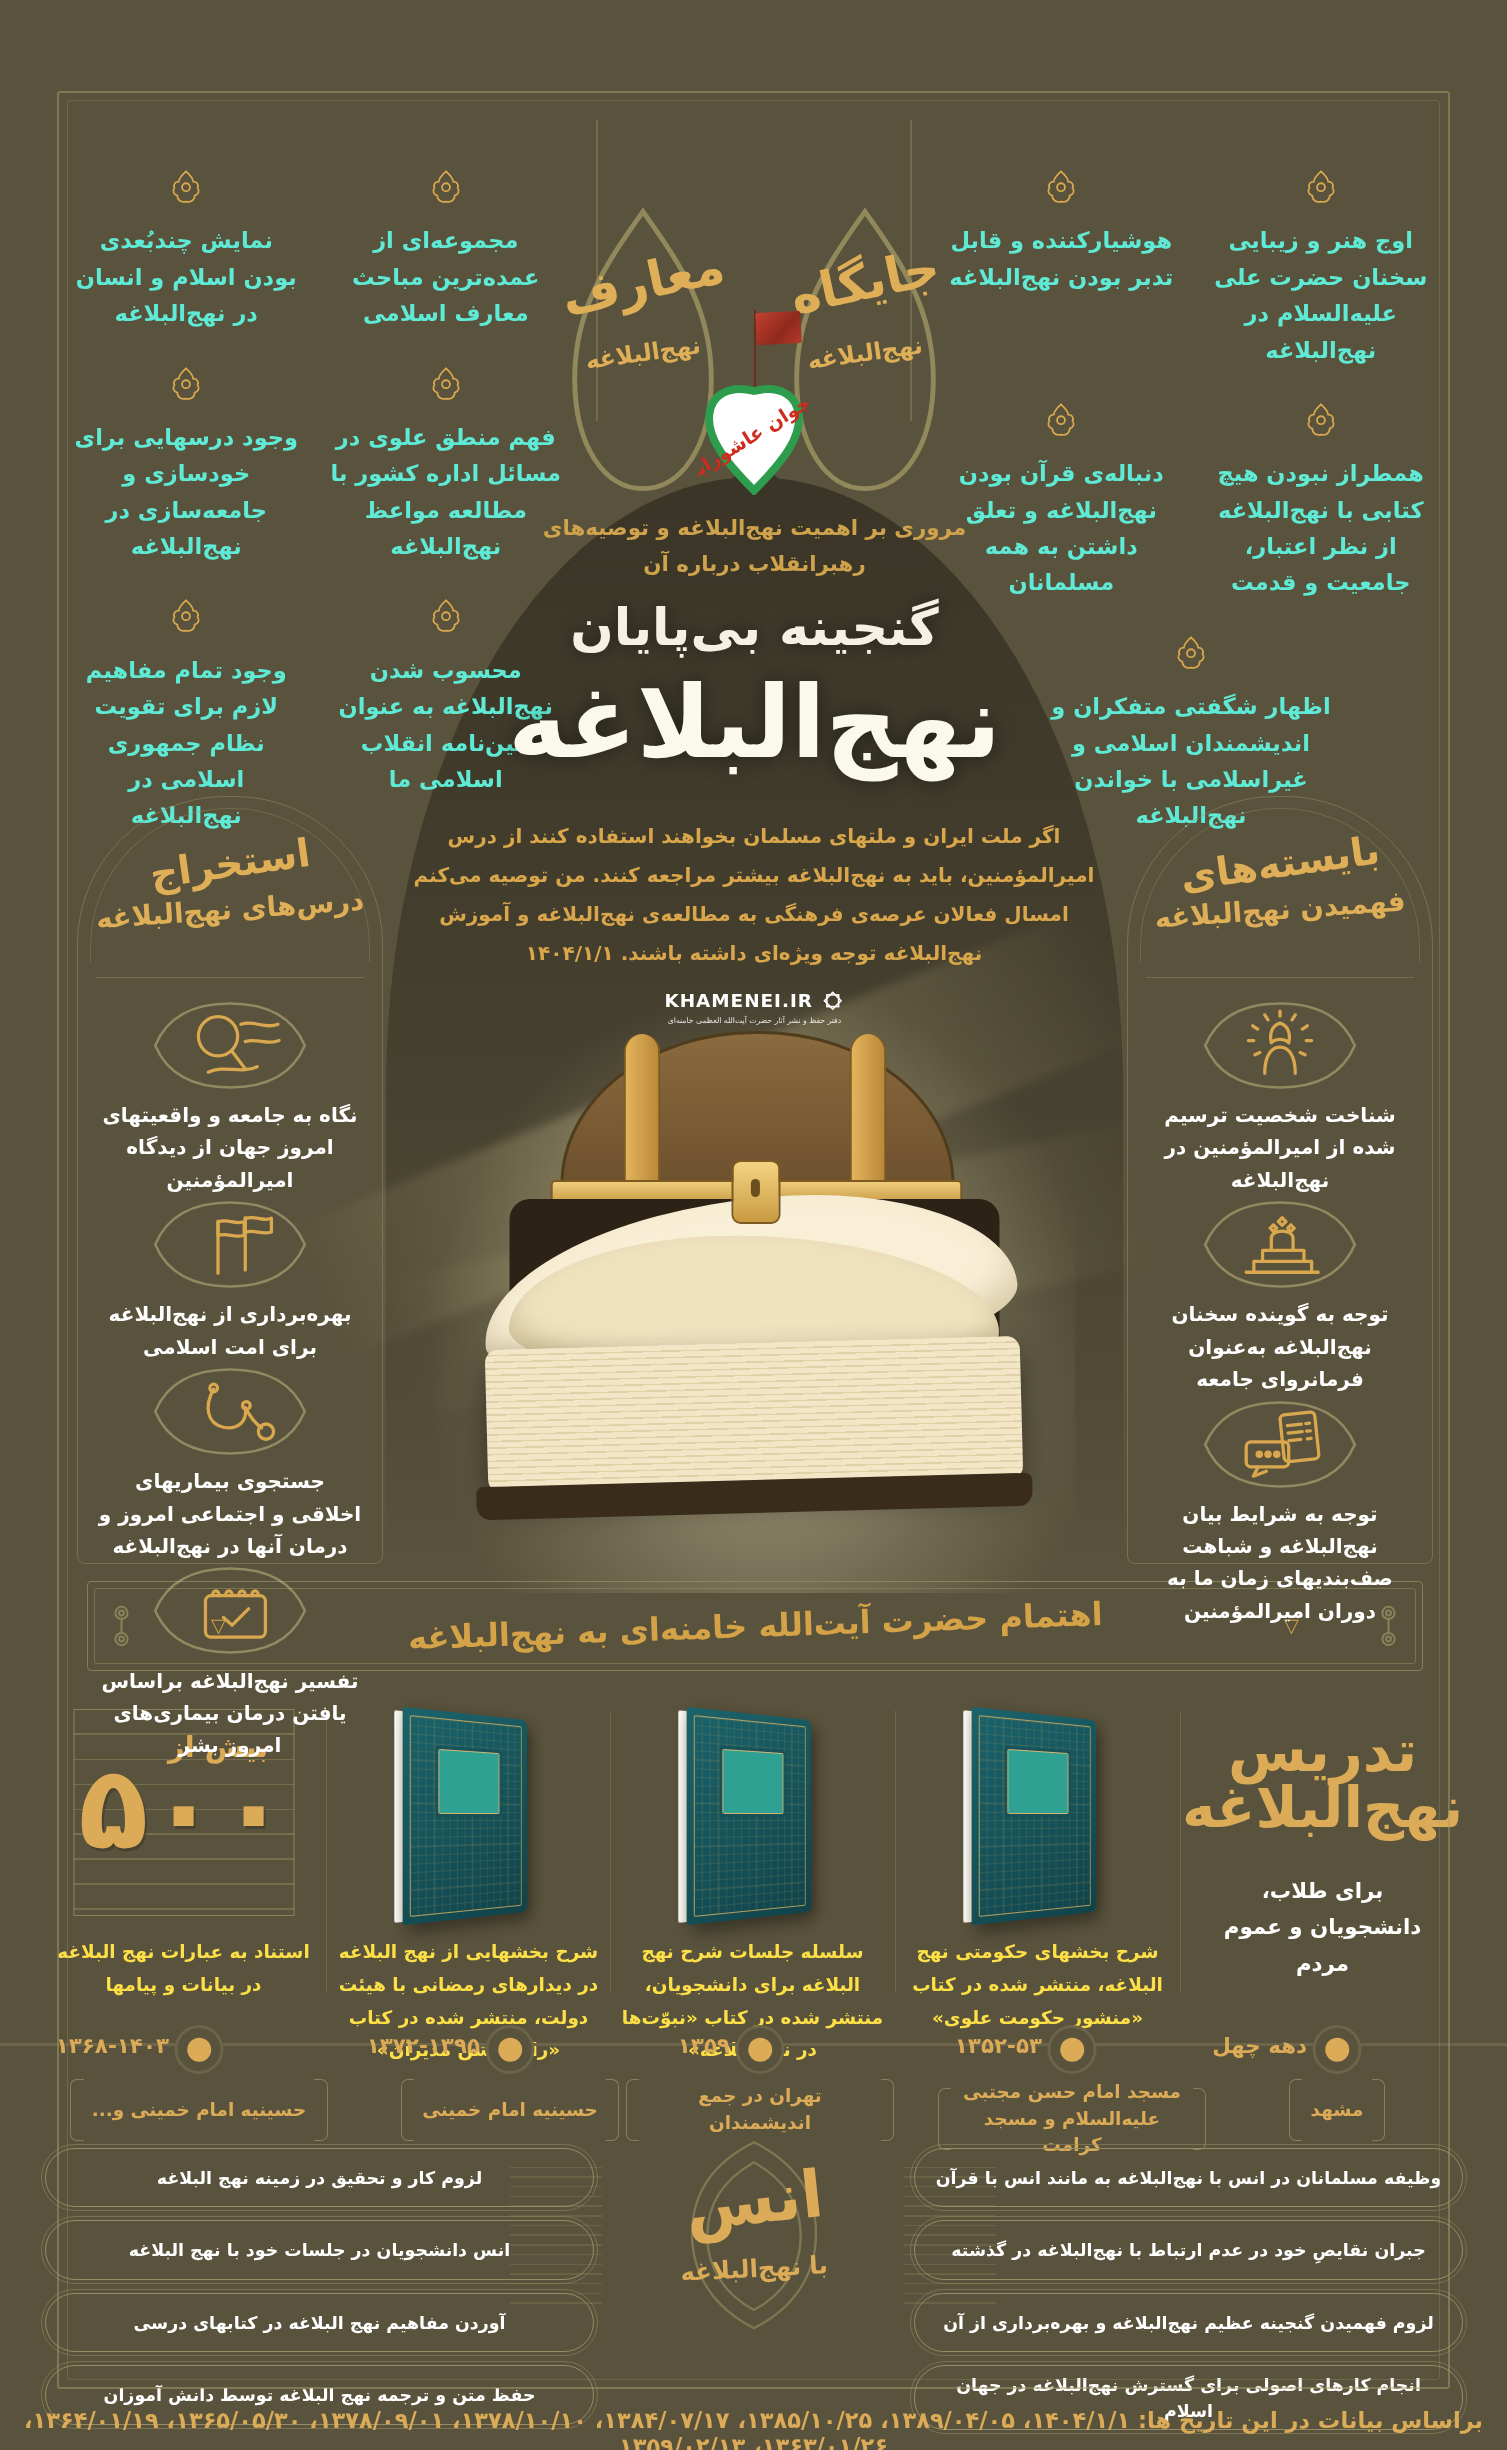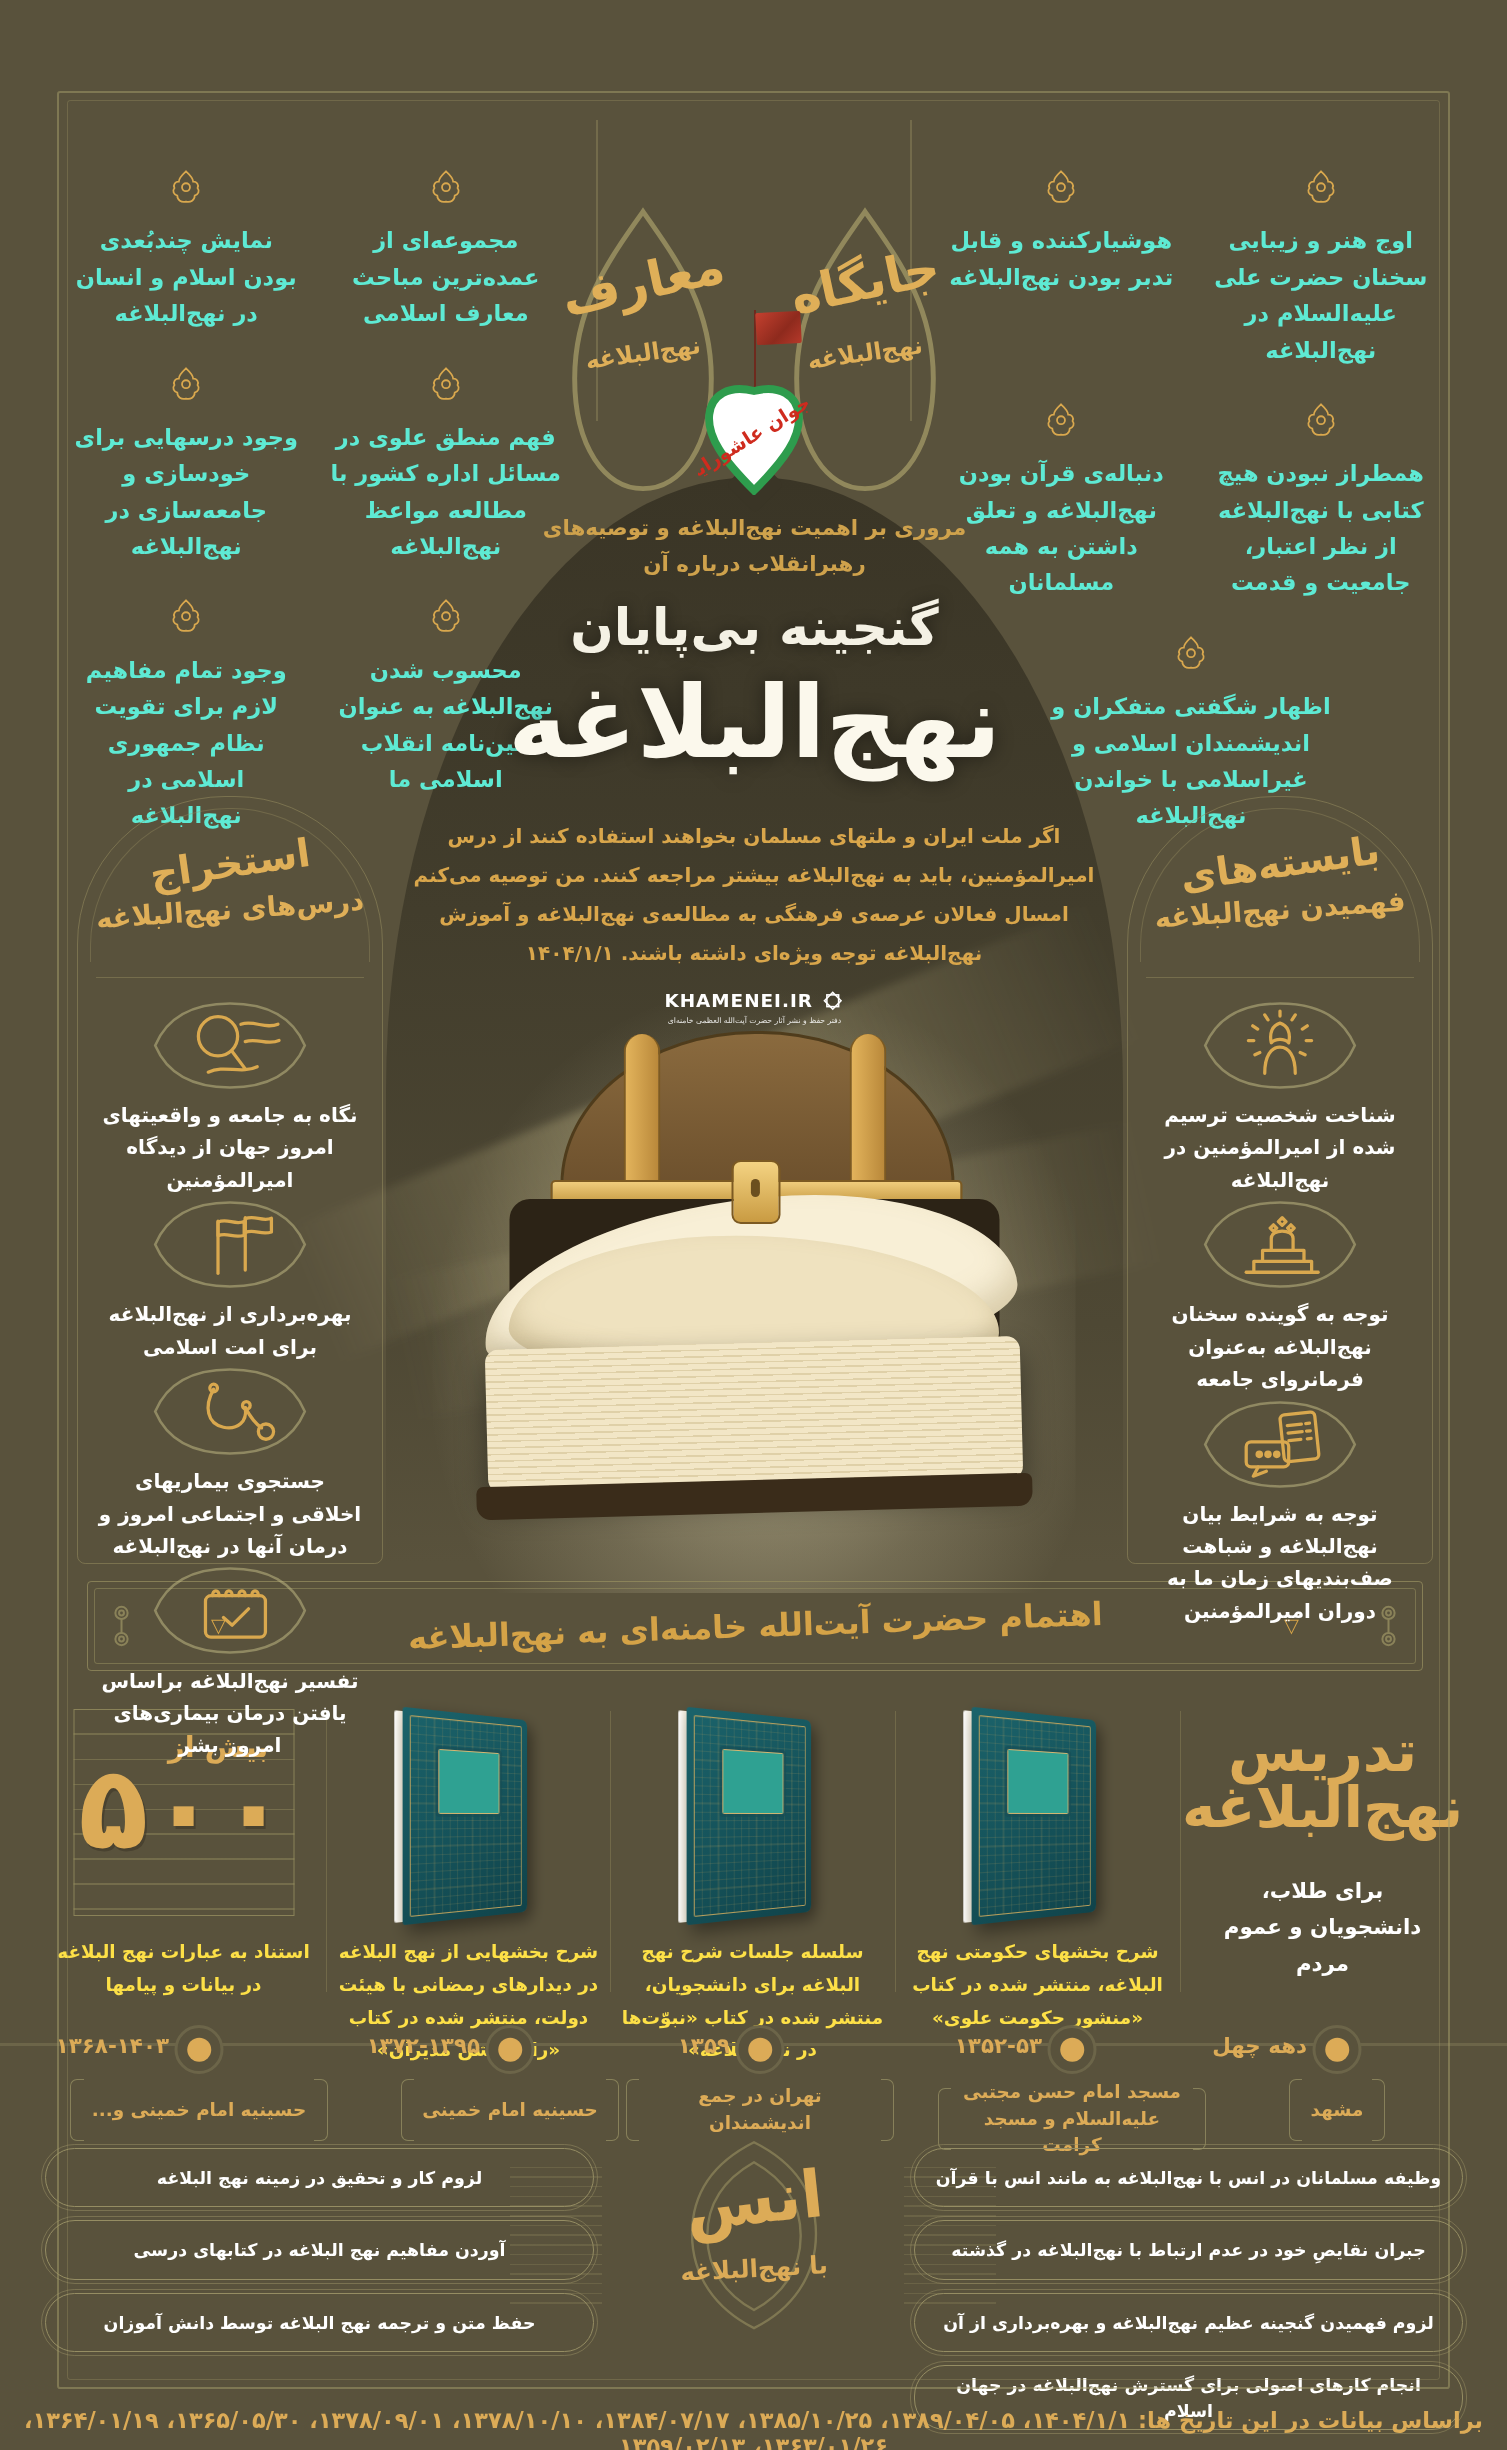--- a/index.html
+++ b/index.html
@@ -648,20 +648,21 @@
 
   <div class="pill-stack stack-right">
     <div class="pill">وظیفه مسلمانان در انس با نهج‌البلاغه به مانند انس با قرآن</div>
     <div class="pill">جبران نقایصِ خود در عدم ارتباط با نهج‌البلاغه در گذشته</div>
     <div class="pill">لزوم فهمیدن گنجینه عظیم نهج‌البلاغه و بهره‌برداری از آن</div>
     <div class="pill">انجام کارهای اصولی برای گسترش نهج‌البلاغه در جهان اسلام</div>
   </div>
 
   <div class="pill-stack stack-left">
     <div class="pill">لزوم کار و تحقیق در زمینه نهج البلاغه</div>
+    <div class="pill">انس دانشجویان در جلسات خود با نهج البلاغه</div>
     <div class="pill">آوردن مفاهیم نهج البلاغه در کتابهای درسی</div>
     <div class="pill">حفظ متن و ترجمه نهج البلاغه توسط دانش آموزان</div>
   </div>
 
   <div class="footer">براساس بیانات در این تاریخ ها: ۱۴۰۴/۱/۱، ۱۳۸۹/۰۴/۰۵، ۱۳۸۵/۱۰/۲۵، ۱۳۸۴/۰۷/۱۷، ۱۳۷۸/۱۰/۱۰، ۱۳۷۸/۰۹/۰۱، ۱۳۶۵/۰۵/۳۰، ۱۳۶۴/۰۱/۱۹، ۱۳۶۳/۰۱/۲۶، ۱۳۵۹/۰۲/۱۳</div>
 
 </div>
 
 
 </body></html>

